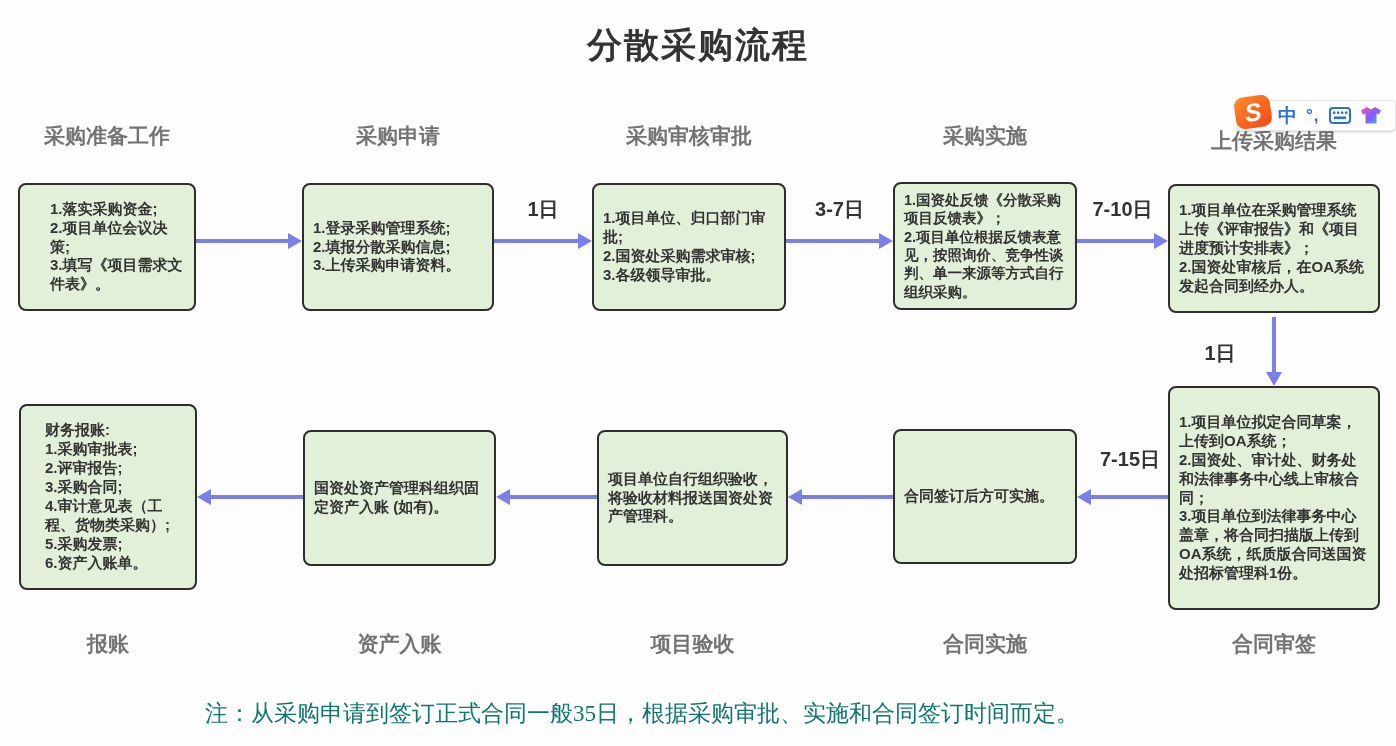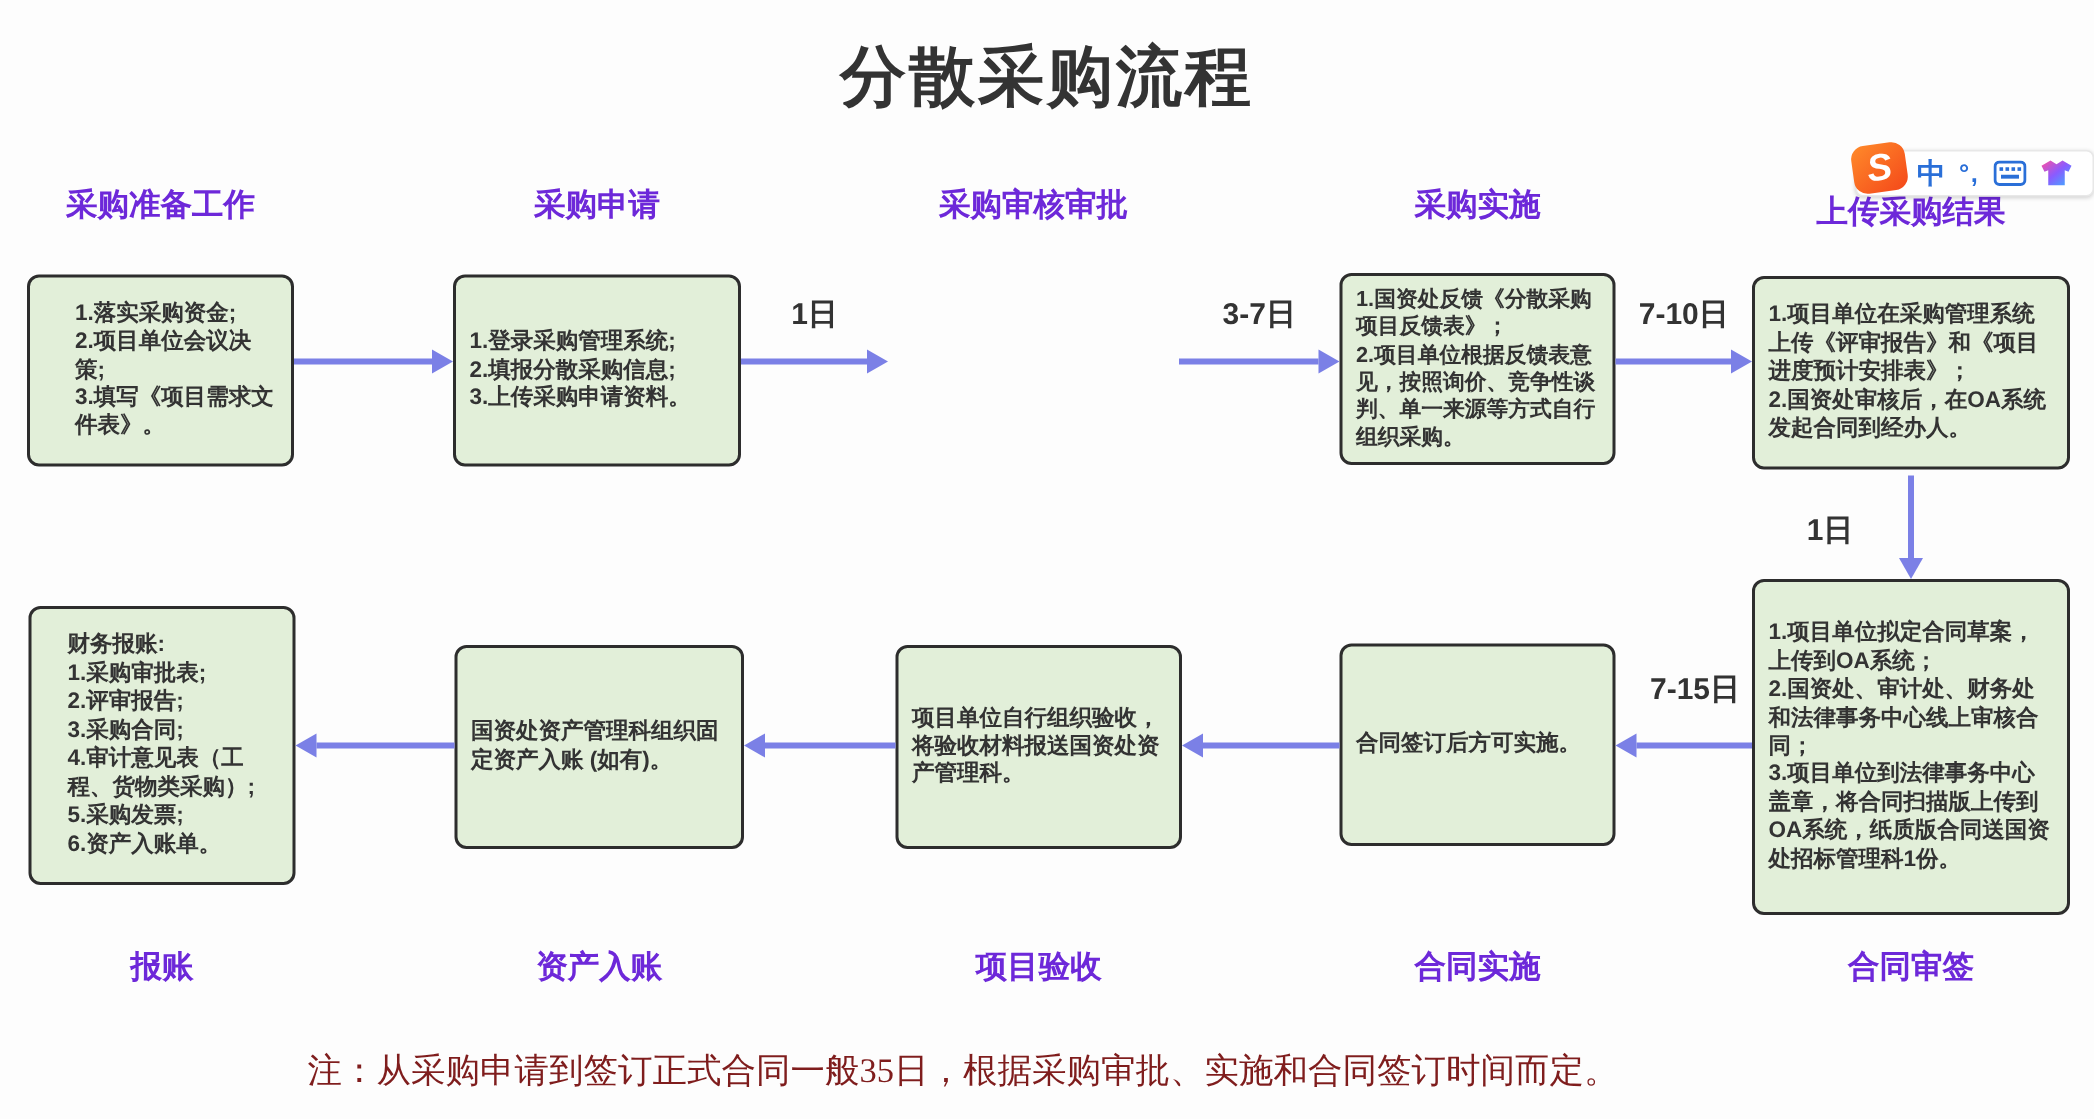--- a/index.html
+++ b/index.html
@@ -1,44 +1,44 @@
 <!DOCTYPE html>
 <html><head>
 <meta charset="utf-8">
 <style>
   * { margin:0; padding:0; box-sizing:border-box; }
   html,body { background:#ffffff; }
   body { font-family:"Liberation Sans","DejaVu Sans",sans-serif; color:#333; }
   #canvas { position:relative; width:1396px; height:746px; background:#fdfdfd; overflow:hidden; }
 
   .page-title { position:absolute; left:0; top:22px; width:100%; text-align:center;
-    font-size:44px; font-weight:bold; color:#333; letter-spacing:2px; }
+    font-size:35px; font-weight:bold; color:#333; letter-spacing:2px; }
 
-  .stage-label { position:absolute; text-align:center; font-size:21px; font-weight:bold; color:#6d28d9; }
+  .stage-label { position:absolute; text-align:center; font-size:21px; font-weight:bold; color:#737373; }
 
   .flow-box { position:absolute; background:#e2efd9; border:2.5px solid #2d2d2d; border-radius:8px;
     display:flex; align-items:center; padding:8px 9px; }
   .flow-box .box-text { font-size:15px; font-weight:bold; line-height:1.26; color:#333;
     white-space:pre-line; }
 
   .time-label { position:absolute; text-align:center; font-size:20px; font-weight:bold; color:#333; }
 
   .arrow { position:absolute; background:#7b80e6; }
   .arrow-right { height:4px; }
   .arrow-right::after { content:""; position:absolute; right:-14px; top:-6px;
     border-left:14px solid #7b80e6; border-top:8px solid transparent; border-bottom:8px solid transparent; }
   .arrow-left { height:4px; }
   .arrow-left::before { content:""; position:absolute; left:-14px; top:-6px;
     border-right:14px solid #7b80e6; border-top:8px solid transparent; border-bottom:8px solid transparent; }
   .arrow-down { width:4px; }
   .arrow-down::after { content:""; position:absolute; bottom:-13px; left:-6px;
     border-top:14px solid #7b80e6; border-left:8px solid transparent; border-right:8px solid transparent; }
 
   .note { position:absolute; left:205px; top:698px; font-family:"Liberation Serif","DejaVu Serif",serif;
-    font-size:23px; color:#7f1d1d; }
+    font-size:23px; color:#0f766e; }
 
   
   .ime-bar { position:absolute; left:1237px; top:100px; width:159px; height:31px;
     background:#ffffff; border:1px solid #e8e8e8; border-radius:5px;
     box-shadow:0 1px 3px rgba(0,0,0,.18); display:flex; align-items:center;
     gap:9px; padding-left:40px; }
   .ime-logo { position:absolute; left:-3px; top:-5px; width:36px; height:32px;
     background:linear-gradient(145deg,#ff8a2a,#f4481a); border-radius:9px;
     transform:rotate(-8deg); display:flex; align-items:center; justify-content:center;
     color:#fff; font-size:25px; font-weight:bold; font-style:italic; }
@@ -62,20 +62,25 @@
 
   <div class="flow-box" style="left:18px;top:183px;width:178px;height:128px;padding-left:30px;">
     <div class="box-text">1.落实采购资金;
 2.项目单位会议决策;
 3.填写《项目需求文件表》。</div>
   </div>
   <div class="flow-box" style="left:302px;top:183px;width:192px;height:128px;">
     <div class="box-text">1.登录采购管理系统;
 2.填报分散采购信息;
 3.上传采购申请资料。</div>
+  </div>
+  <div class="flow-box" style="left:592px;top:183px;width:194px;height:128px;">
+    <div class="box-text">1.项目单位、归口部门审批;
+2.国资处采购需求审核;
+3.各级领导审批。</div>
   </div>
   <div class="flow-box" style="left:893px;top:182px;width:184px;height:128px;">
     <div class="box-text" style="font-size:14.5px;">1.国资处反馈《分散采购项目反馈表》；
 2.项目单位根据反馈表意见，按照询价、竞争性谈判、单一来源等方式自行组织采购。</div>
   </div>
   <div class="flow-box" style="left:1168px;top:184px;width:212px;height:129px;">
     <div class="box-text">1.项目单位在采购管理系统上传《评审报告》和《项目进度预计安排表》；
 2.国资处审核后，在OA系统发起合同到经办人。</div>
   </div>
 

